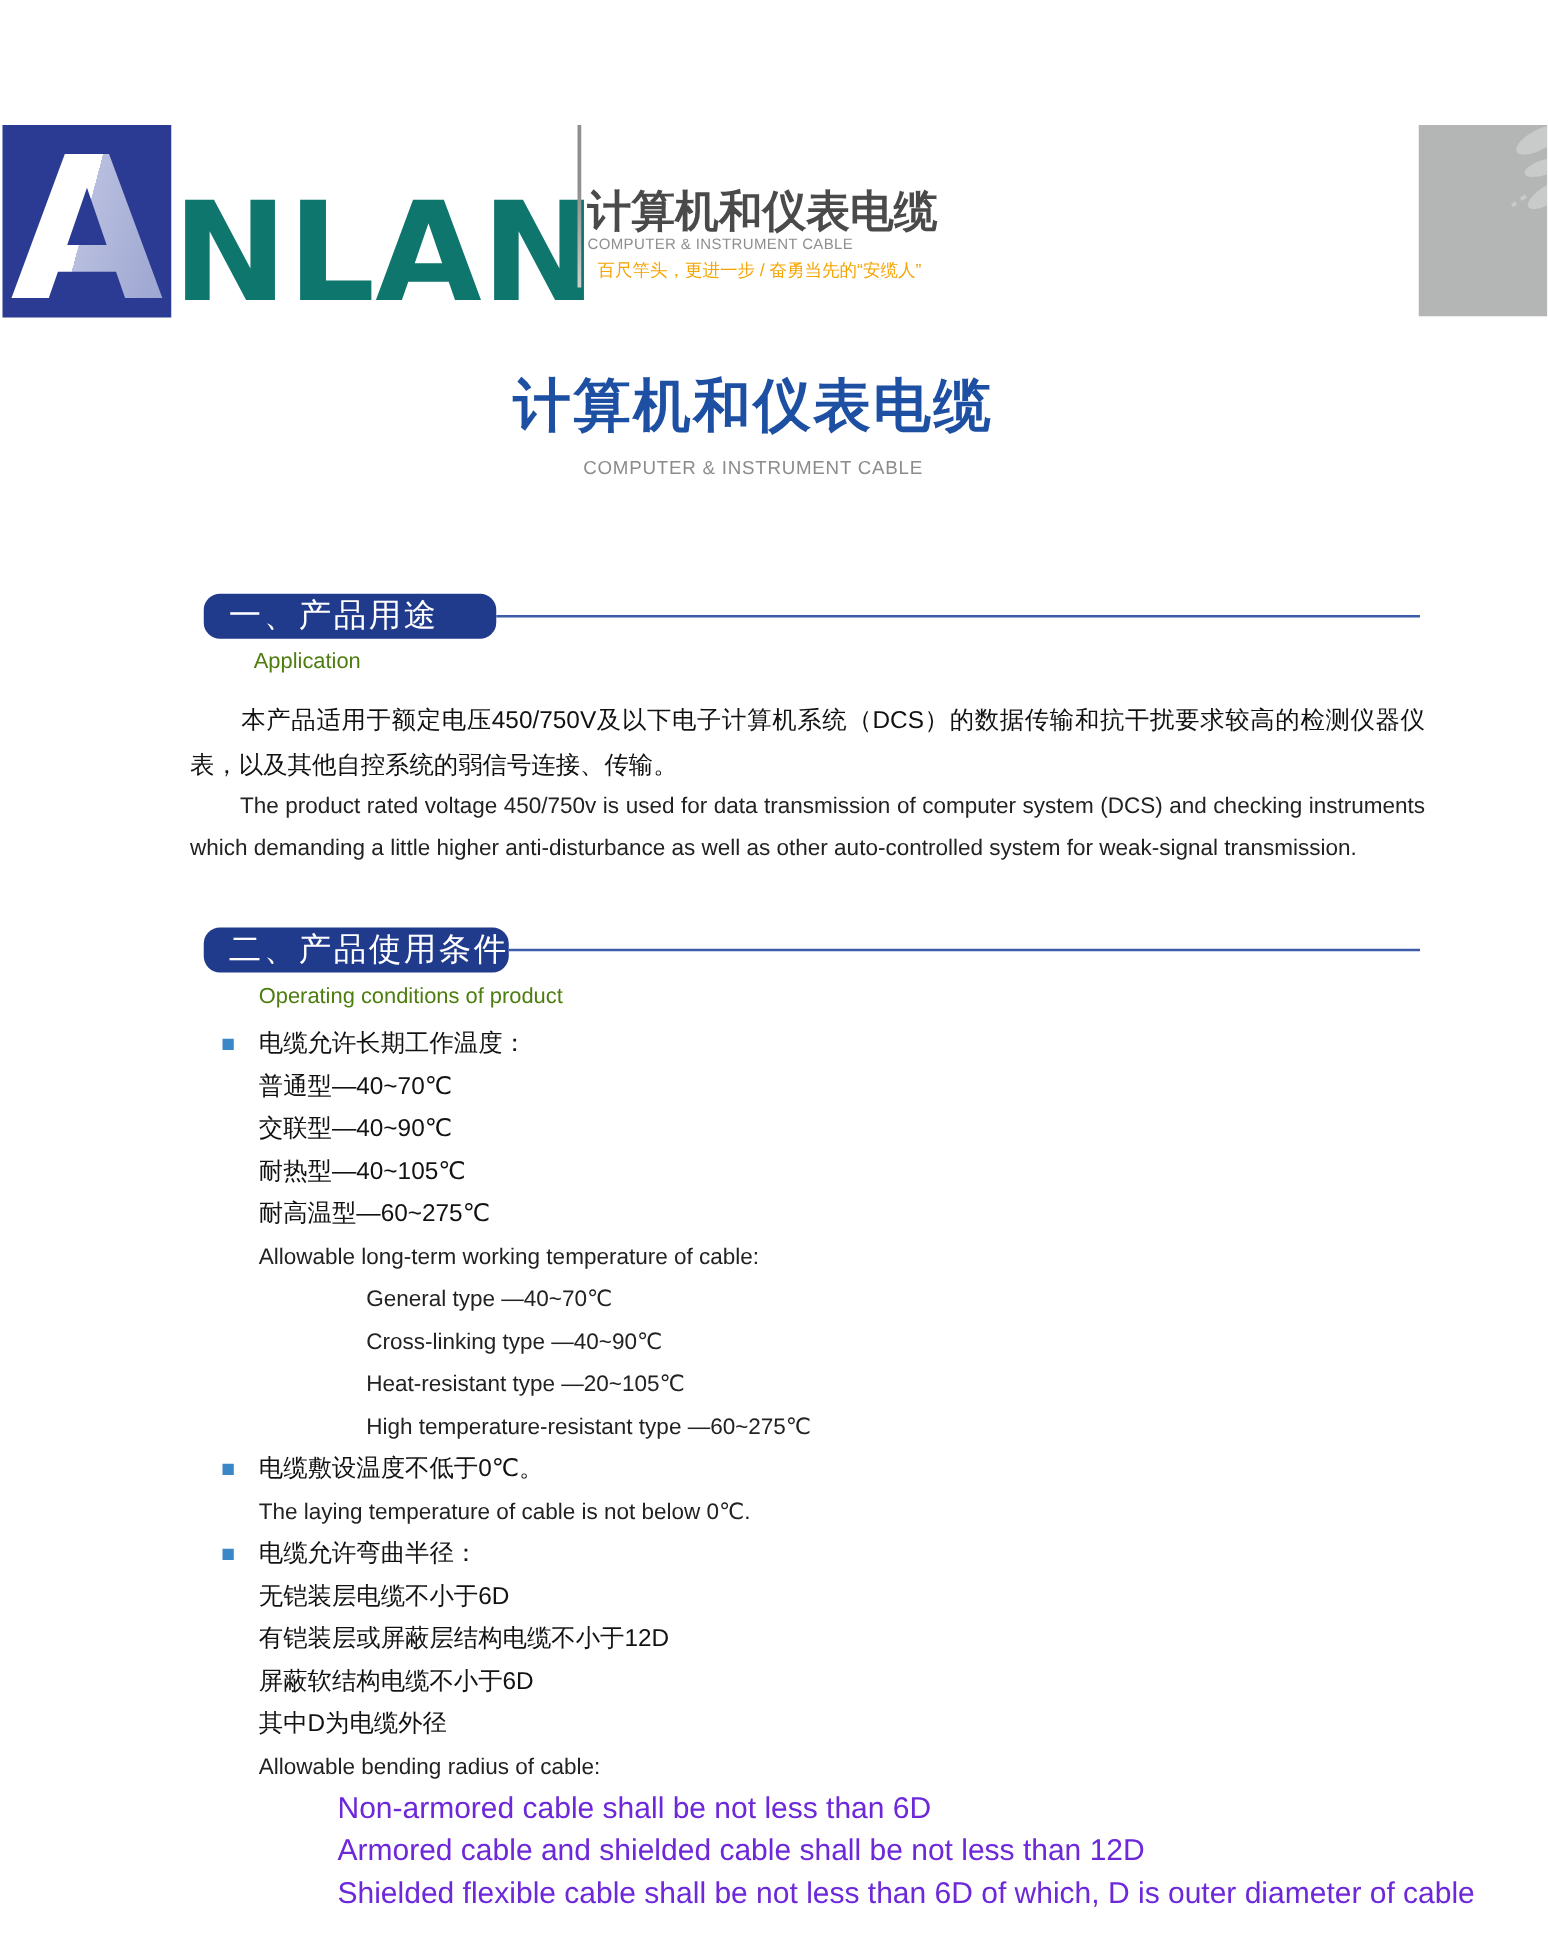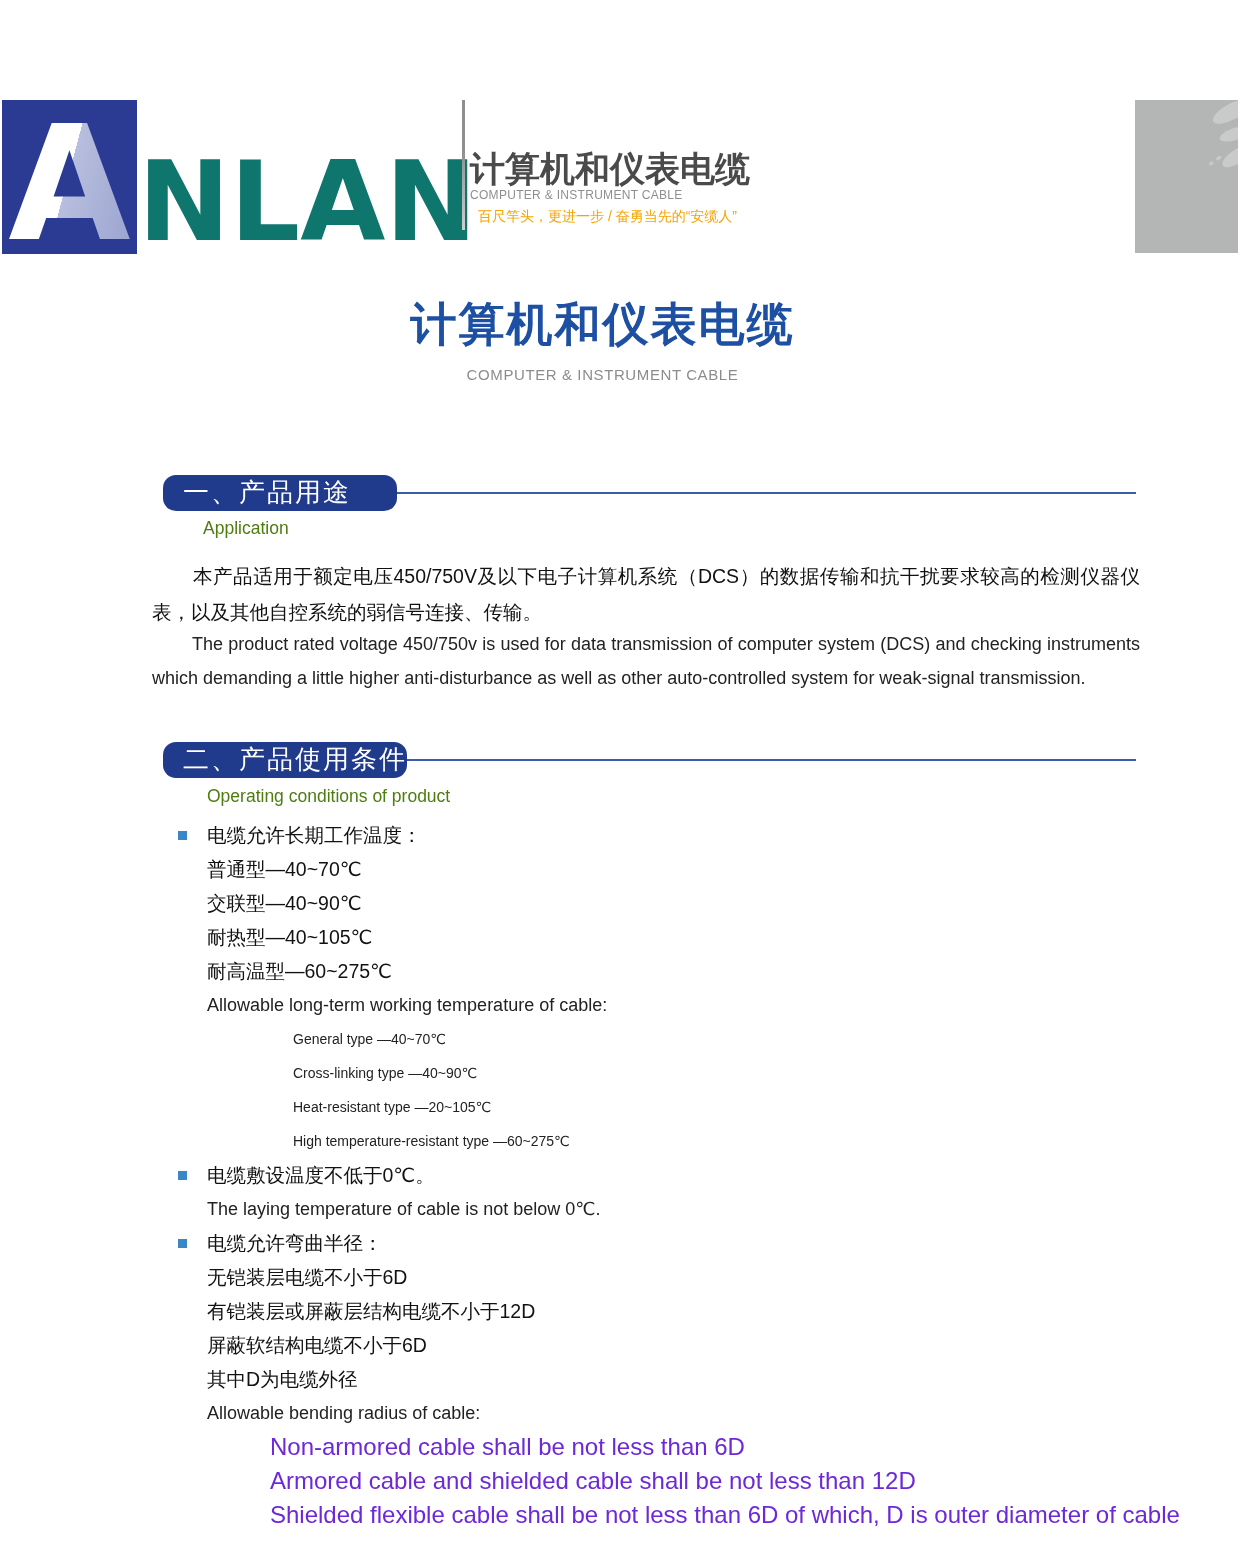--- a/index.html
+++ b/index.html
@@ -44,21 +44,21 @@
 
   .para{position:absolute;left:152px;width:988px;text-align:justify;}
   .para-zh{top:558px;font-size:19.5px;line-height:36px;color:#111;text-indent:41px;}
   .para-en{top:627px;font-size:18px;line-height:34px;color:#222;text-indent:40px;}
 
   
   .cond-list{position:absolute;left:0;top:818px;width:1050px;}
   .li{position:relative;height:34px;line-height:34px;white-space:nowrap;}
   .li.zh{padding-left:207px;font-size:19.5px;color:#121212;}
   .li.en{padding-left:207px;font-size:18px;color:#222;}
-  .li.en-ind{padding-left:293px;font-size:14px;color:#222;}
+  .li.en-ind{padding-left:293px;font-size:18px;color:#222;}
   .li.en-ind2{padding-left:270px;font-size:24px;color:#6d28d9;}
   .sq{position:absolute;left:178px;top:13px;width:9px;height:9px;background:#3a87c8;}
 </style>
 </head>
 <body>
 
 <div class="page">
 
   <div>
     <div class="logo-box">

